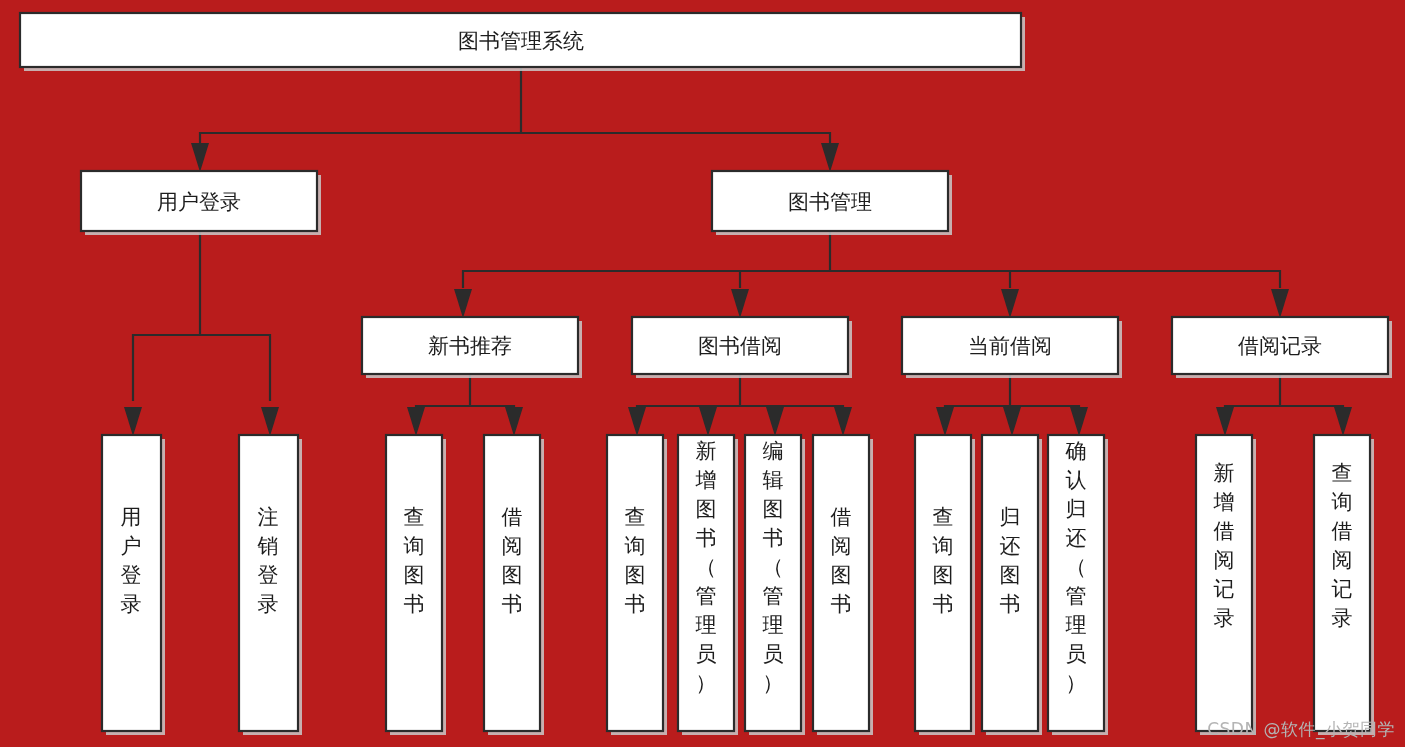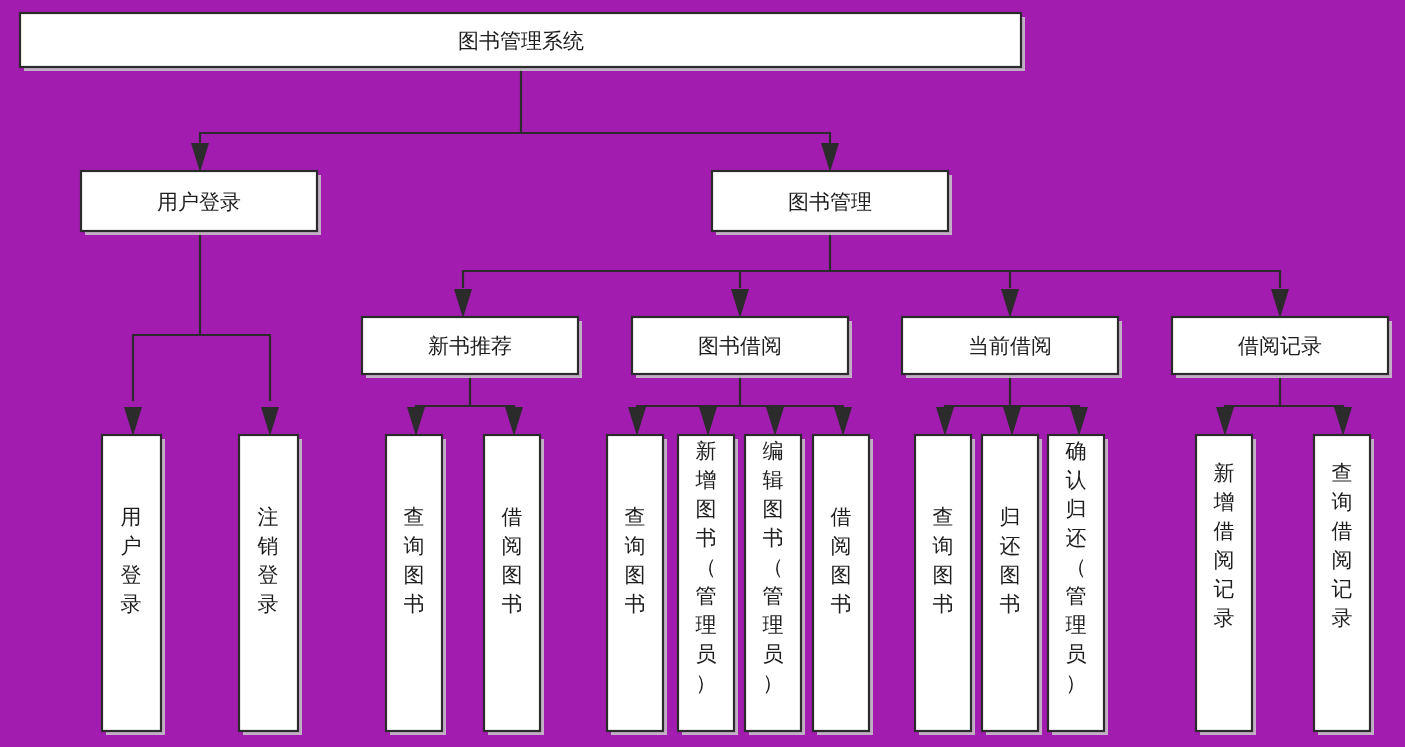--- a/index.html
+++ b/index.html
@@ -7,21 +7,21 @@
     padding: 0;
     background: #ffffff;
   }
   body {
     font-family: "DejaVu Sans", "Liberation Sans", sans-serif;
   }
   #diagram-root {
     position: relative;
     width: 1405px;
     height: 747px;
-    background: #a21caf;
+    background: #b91c1c;
     overflow: hidden;
     text-decoration: underline;
   }
   svg#tree-svg {
     position: absolute;
     left: 0;
     top: 0;
     width: 1405px;
     height: 747px;
     display: block;
@@ -229,13 +229,14 @@
     </g>
 
     <g>
       <rect class="node-box-shadow" x="1318" y="439" width="56" height="296"></rect>
       <rect class="node-box" x="1314" y="435" width="56" height="296"></rect>
       <text class="node-label-v" x="1342" y="480"><tspan x="1342" dy="0">查</tspan><tspan x="1342" dy="29">询</tspan><tspan x="1342" dy="29">借</tspan><tspan x="1342" dy="29">阅</tspan><tspan x="1342" dy="29">记</tspan><tspan x="1342" dy="29">录</tspan></text>
     </g>
 
   </svg>
 
+  <div class="watermark-text">CSDN @软件_小贺同学</div>
 </div>
 
 </body></html>

